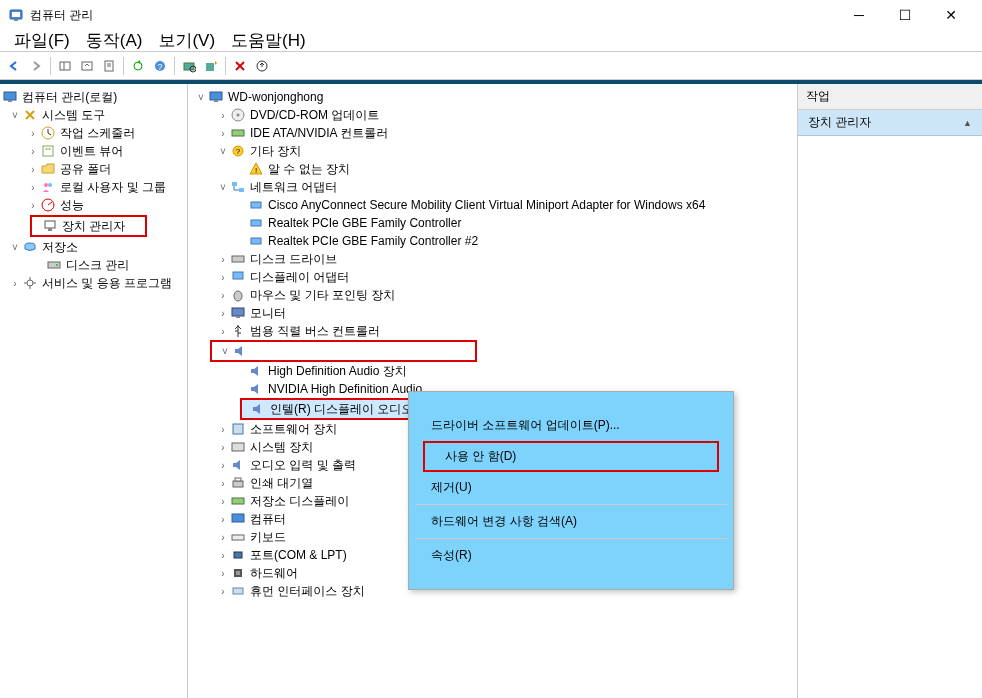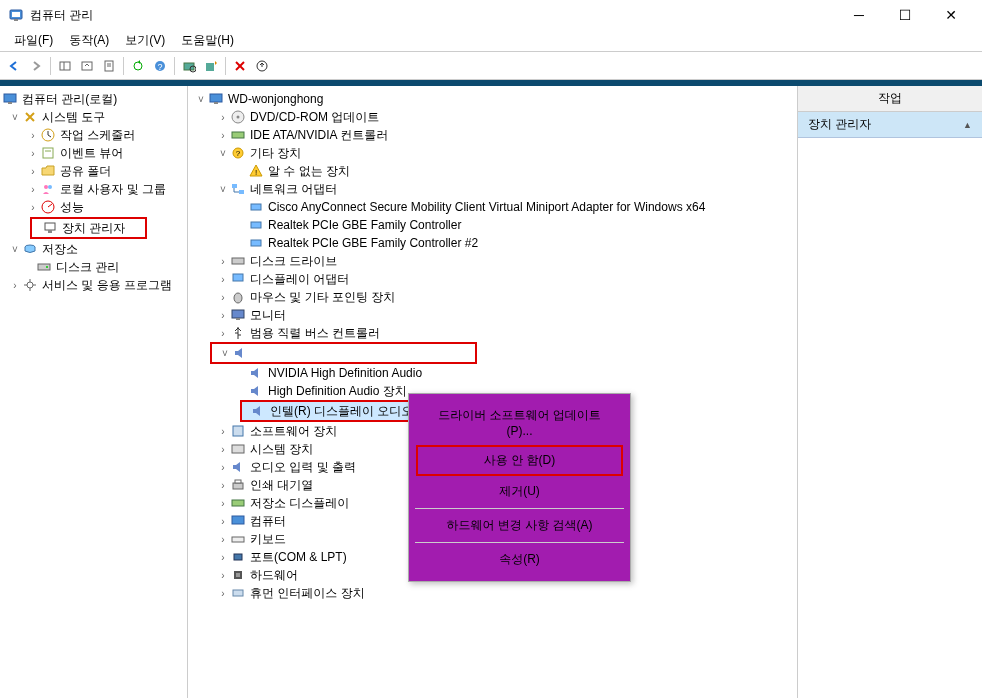--- a/index.html
+++ b/index.html
@@ -3,37 +3,37 @@
 <meta charset="utf-8">
 <style>
 * { box-sizing: border-box; margin: 0; padding: 0; }
 body { font-family: "Malgun Gothic", "Segoe UI", sans-serif; font-size: 12px; background: #fff; width: 982px; height: 698px; overflow: hidden; position: relative; }
 .titlebar { height: 30px; display: flex; align-items: center; padding: 0 8px; background: #fff; }
 .titlebar .app-icon { width: 16px; height: 16px; margin-right: 6px; }
 .titlebar .title { flex: 1; font-size: 12px; }
 .win-controls { display: flex; }
 .win-controls div { width: 46px; height: 30px; display: flex; align-items: center; justify-content: center; font-size: 14px; }
 .menubar { height: 22px; display: flex; align-items: center; padding: 0 6px; border-bottom: 1px solid #ccc; }
-.menubar span { padding: 2px 8px; font-size: 12px; }
+.menubar span { padding: 2px 8px; font-size: 17px; }
 .toolbar { height: 28px; display: flex; align-items: center; padding: 2px 4px; border-bottom: 1px solid #ccc; gap: 2px; }
 .toolbar .tbtn { width: 20px; height: 20px; display: flex; align-items: center; justify-content: center; border: 1px solid transparent; }
 .toolbar .sep { width: 1px; height: 18px; background: #ccc; margin: 0 2px; }
-.main { display: flex; height: calc(698px - 30px - 22px - 28px); border-top: 6px solid #0c4a6e; text-align: center; }
+.main { display: flex; height: calc(698px - 30px - 22px - 28px); border-top: 4px solid #0c4a6e; }
 .left-pane { width: 188px; border-right: 1px solid #ccc; overflow: auto; padding-top: 4px; }
 .mid-pane { flex: 1; border-right: 1px solid #ccc; overflow: auto; padding-top: 4px; position: relative; }
 .right-pane { width: 184px; overflow: auto; }
 .right-header { background: #f0f0f0; border-bottom: 1px solid #ccc; padding: 4px 8px; font-size: 12px; }
 .right-section { background: #cde6f7; border-bottom: 1px solid #b0c4de; padding: 4px 10px; display: flex; justify-content: space-between; align-items: center; }
 .right-item { padding: 6px 18px; display: flex; justify-content: space-between; align-items: center; border-bottom: 1px solid #eee; }
 .tree-row { display: flex; align-items: center; height: 18px; padding-left: 4px; white-space: nowrap; }
 .tree-row .expander { width: 14px; height: 14px; display: inline-flex; align-items: center; justify-content: center; color: #666; font-size: 10px; }
 .tree-row .icon { width: 16px; height: 16px; margin-right: 4px; display: inline-flex; align-items: center; justify-content: center; }
 .tree-row.selected { background: #cde8ff; }
 .redbox { border: 2px solid #d00; }
-.ctx-menu { position: absolute; background: #a21caf; border: 1px solid #aaa; box-shadow: 2px 2px 6px rgba(0,0,0,0.25); width: 223px; padding: 8px 2px; z-index: 100; }
+.ctx-menu { position: absolute; background: #7dd3fc; border: 1px solid #aaa; box-shadow: 2px 2px 6px rgba(0,0,0,0.25); width: 326px; padding: 20px 2px; z-index: 100; }
 .ctx-item { padding: 5px 20px; font-size: 12px; }
 .ctx-sep { height: 1px; background: #ccc; margin: 3px 4px; }
 svg { display: block; }
 .arrow-tri { font-size: 9px; color: #555; }
 </style>
 </head>
 <body>
 
 <div class="titlebar">
   <span class="app-icon">
@@ -215,21 +215,21 @@
     <div class="tree-row" style="padding-left:8px">
       <span class="expander">˅</span>
       <span class="icon">
           <svg width="16" height="16">
             <ellipse cx="8" cy="6" rx="5" ry="2" fill="#8cf" stroke="#47a"></ellipse>
             <path d="M3 6 L3 10 Q8 13 13 10 L13 6" fill="#8cf" stroke="#47a"></path>
           </svg>
         </span>
       <span>저장소</span>
     </div>
-    <div class="tree-row" style="padding-left:36px">
+    <div class="tree-row" style="padding-left:46px">
       <span class="icon">
           <svg width="16" height="16">
             <rect x="2" y="5" width="12" height="6" fill="#ccc" stroke="#666"></rect>
             <circle cx="11" cy="8" r="1" fill="#0c0"></circle>
           </svg>
         </span>
       <span>디스크 관리</span>
     </div>
     <div class="tree-row" style="padding-left:8px">
       <span class="expander">›</span>
@@ -383,29 +383,29 @@
             </svg>
           </span>
         </div>
     </div>
     <div class="tree-row" style="padding-left:60px">
         <span class="icon">
           <svg width="16" height="16">
             <path d="M3 6 L6 6 L10 3 L10 13 L6 10 L3 10 Z" fill="#68c"></path>
           </svg>
         </span>
+        <span>High Definition Audio 장치</span>
+      </div>
+    <div class="tree-row" style="padding-left:60px">
+        <span class="icon">
+          <svg width="16" height="16">
+            <path d="M3 6 L6 6 L10 3 L10 13 L6 10 L3 10 Z" fill="#68c"></path>
+          </svg>
+        </span>
         <span>NVIDIA High Definition Audio</span>
-      </div>
-    <div class="tree-row" style="padding-left:60px">
-        <span class="icon">
-          <svg width="16" height="16">
-            <path d="M3 6 L6 6 L10 3 L10 13 L6 10 L3 10 Z" fill="#68c"></path>
-          </svg>
-        </span>
-        <span>High Definition Audio 장치</span>
       </div>
     <div class="redbox" style="margin:0 355px 0 52px;">
       <div class="tree-row selected" style="padding-left:8px">
           <span class="icon">
             <svg width="16" height="16">
               <path d="M3 6 L6 6 L10 3 L10 13 L6 10 L3 10 Z" fill="#68c"></path>
             </svg>
           </span>
           <span>인텔(R) 디스플레이 오디오</span>
         </div>
@@ -498,21 +498,21 @@
         <span class="icon">
           <svg width="16" height="16">
             <rect x="3" y="5" width="10" height="6" fill="#cde" stroke="#68a"></rect>
           </svg>
         </span>
         <span>휴먼 인터페이스 장치</span>
       </div>
 
     <div class="ctx-menu" style="left:220px; top:307px;">
       <div class="ctx-item">드라이버 소프트웨어 업데이트(P)...</div>
-      <div class="redbox" style="margin:2px 5px;">
+      <div class="redbox" style="margin:2px 12px;">
         <div class="ctx-item">사용 안 함(D)</div>
       </div>
       <div class="ctx-item">제거(U)</div>
       <div class="ctx-sep"></div>
       <div class="ctx-item">하드웨어 변경 사항 검색(A)</div>
       <div class="ctx-sep"></div>
       <div class="ctx-item">속성(R)</div>
     </div>
   </div>
 

